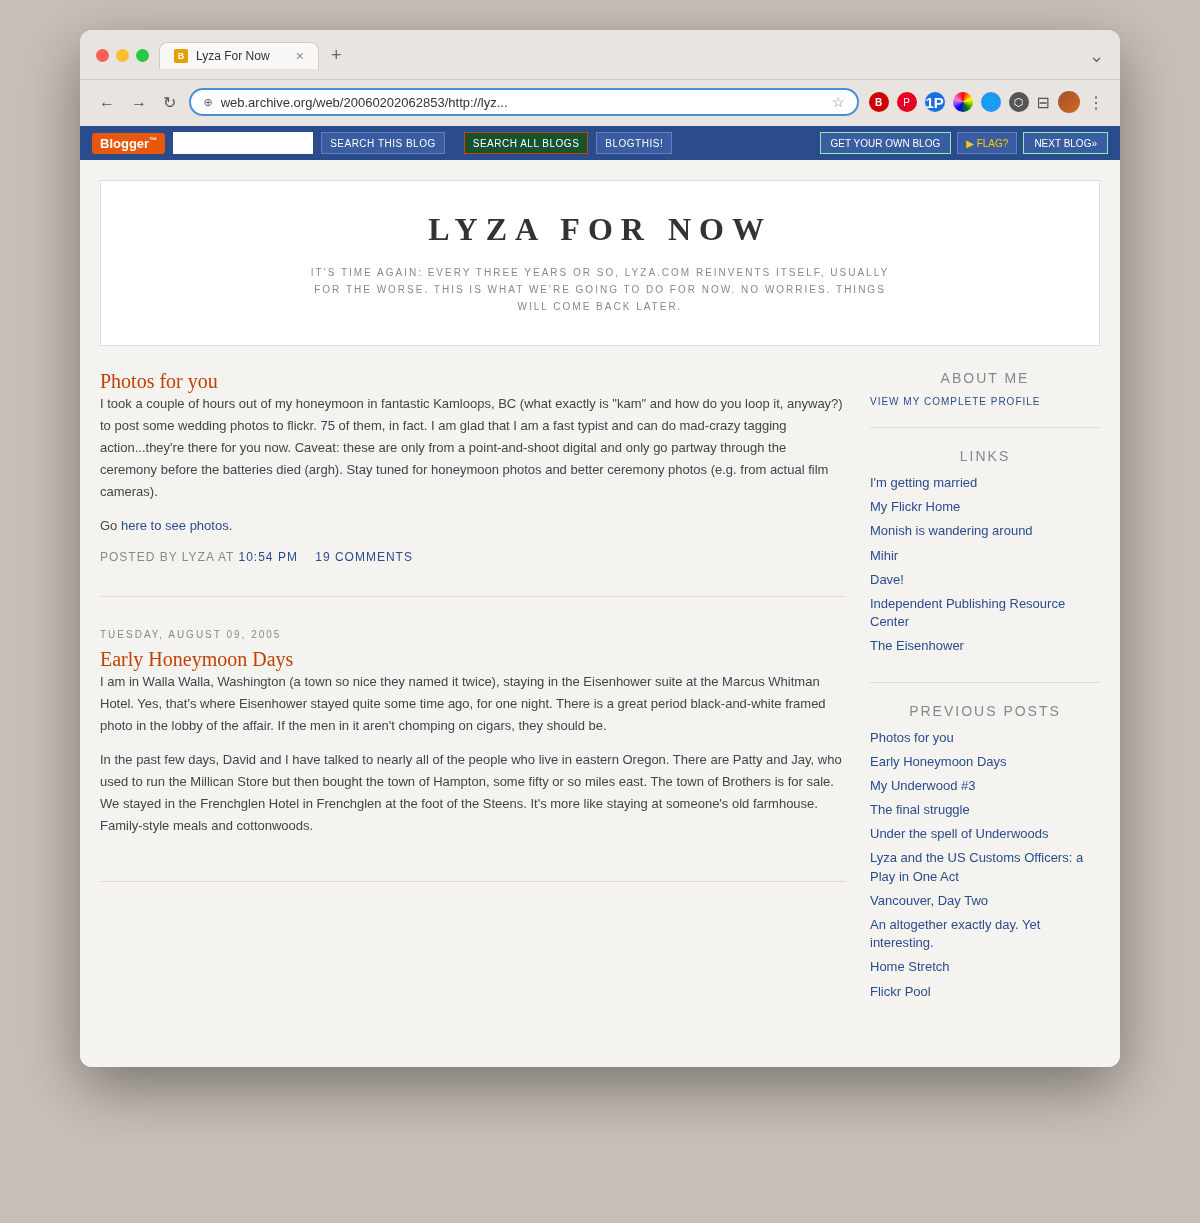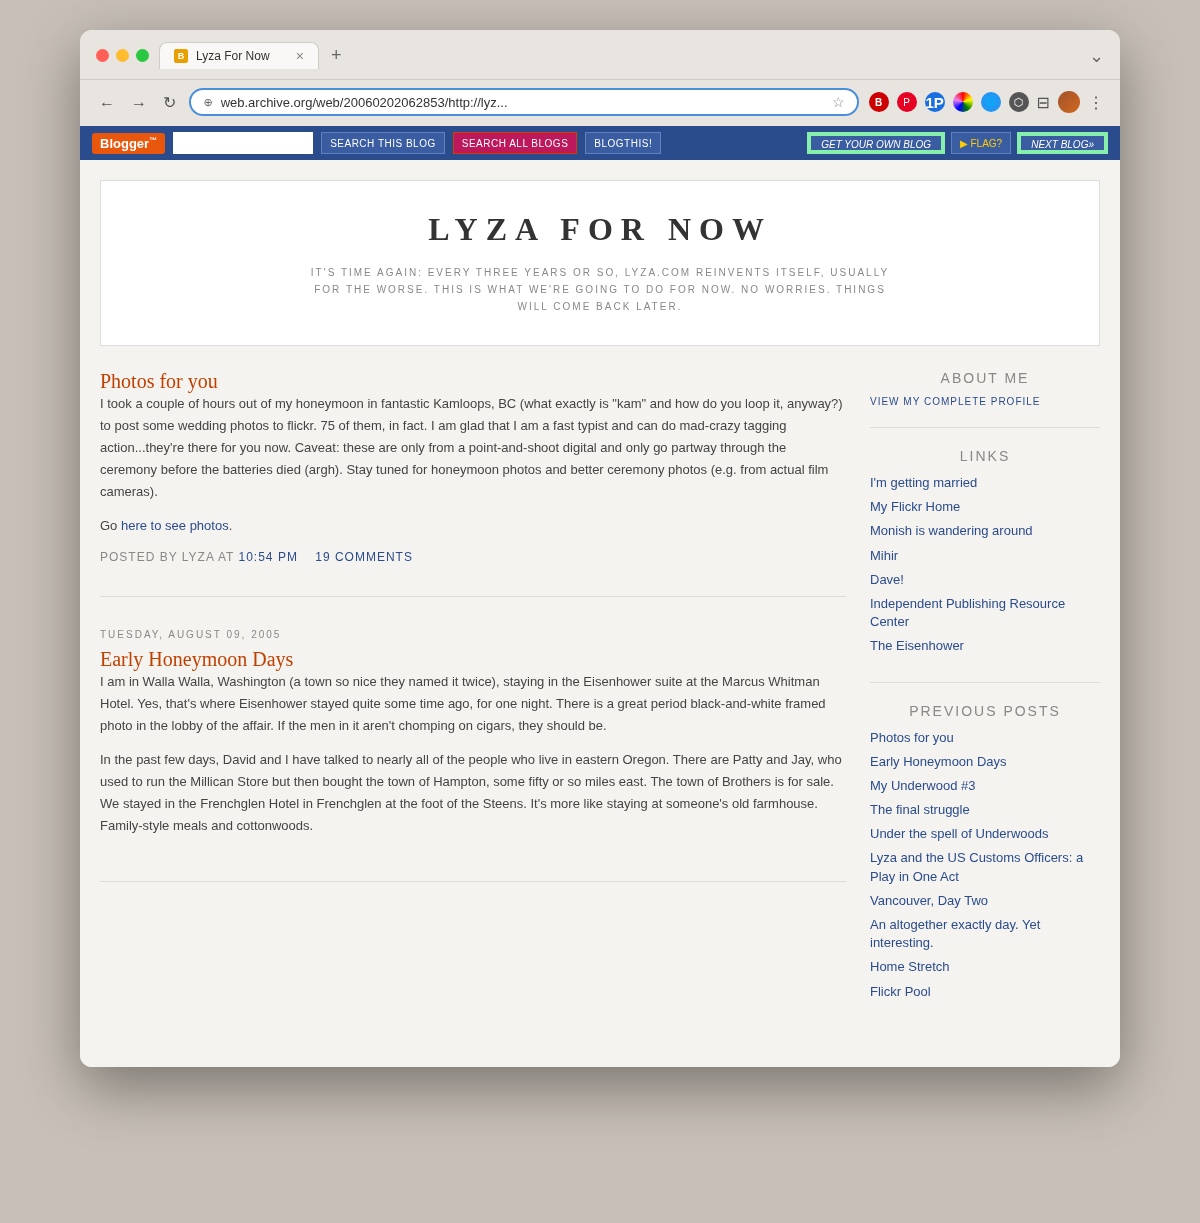--- a/index.html
+++ b/index.html
@@ -200,39 +200,39 @@
       border: 1px solid #6080c0;
       color: white;
       font-size: 10px;
       padding: 3px 8px;
       cursor: pointer;
       text-transform: uppercase;
       letter-spacing: 0.5px;
       height: 22px;
     }
     .blogger-btn-highlight {
-      background: #be185d;
+      background: #14532d;
       border-color: #d04000;
+      margin-left: 11px;
     }
     .blogger-right {
       margin-left: auto;
       display: flex;
       align-items: center;
       gap: 6px;
     }
     .blogger-right-btn {
       background: #3a5ca0;
-      border: 4px solid #86efac;
+      border: 1px solid #86efac;
       color: white;
       font-size: 10px;
       padding: 3px 10px;
       cursor: pointer;
       text-transform: uppercase;
       height: 22px;
-      font-style: italic;
     }
     .blogger-flag {
       background: #3a5ca0;
       border: 1px solid #6080c0;
       color: #ffcc00;
       font-size: 10px;
       padding: 3px 8px;
       cursor: pointer;
       height: 22px;
     }

